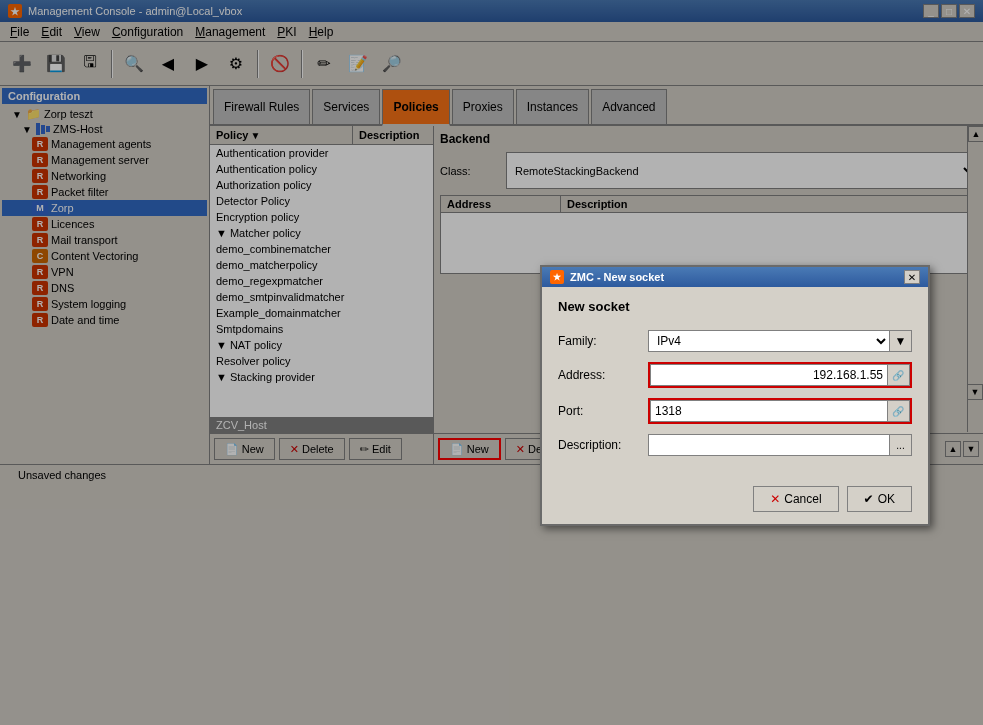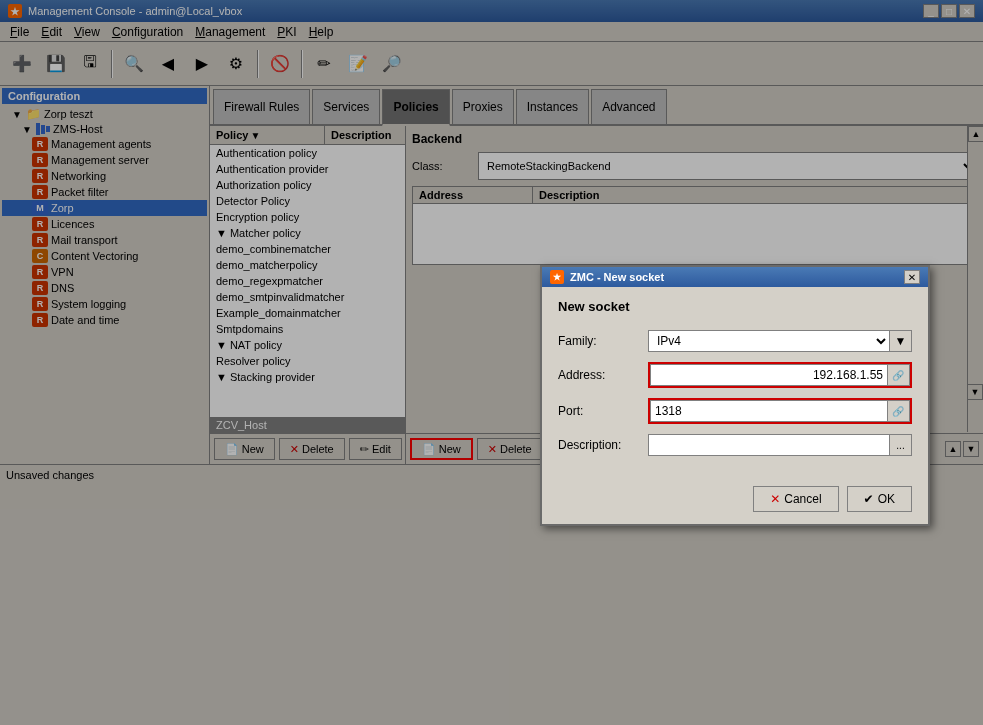--- a/index.html
+++ b/index.html
@@ -44,41 +44,41 @@
     .host-bar { width: 4px; height: 12px; background: #3366cc; }
     .host-bar2 { width: 4px; height: 9px; background: #3366cc; }
     .host-bar3 { width: 4px; height: 6px; background: #3366cc; }
 
     
     .right-panel { flex: 1; display: flex; flex-direction: column; overflow: hidden; }
 
     
     .tab-bar { display: flex; background: #d4d0c8; border-bottom: 2px solid #808080; padding: 3px 3px 0; gap: 2px; }
     .tab { padding: 10px 10px; border: 1px solid #808080; background: #c0c0c0; cursor: pointer; font-size: 12px; border-bottom: none; }
-    .tab.active { background: #737373; border-bottom: 2px solid #d4d0c8; margin-bottom: -2px; font-weight: bold; }
+    .tab.active { background: #f97316; border-bottom: 2px solid #d4d0c8; margin-bottom: -2px; font-weight: bold; }
 
     
     .policy-panel { display: flex; flex: 1; overflow: hidden; }
-    .policy-list { width: 196px; border-right: 1px solid #808080; display: flex; flex-direction: column; }
+    .policy-list { width: 224px; border-right: 1px solid #808080; display: flex; flex-direction: column; }
     .policy-list-header { display: flex; background: #d4d0c8; border-bottom: 1px solid #808080; }
     .policy-col-header { padding: 3px 6px; font-size: 11px; font-weight: bold; border-right: 1px solid #808080; display: flex; align-items: center; gap: 2px; }
     .policy-col-header:first-child { flex: 1; }
     .policy-col-header:last-child { width: 80px; border-right: none; }
     .policy-tree { flex: 1; overflow-y: auto; background: white; }
     .policy-item { padding: 2px 6px; cursor: pointer; font-size: 11px; white-space: nowrap; }
     .policy-item.selected { background: #808080; color: white; margin-top: 32px; }
     .policy-group { padding: 2px 6px; font-size: 11px; cursor: pointer; display: flex; align-items: center; gap: 3px; }
     .policy-sub { }
 
     
     .backend-panel { flex: 1; display: flex; flex-direction: column; overflow: hidden; padding: 6px; }
     .backend-title { font-weight: bold; font-size: 12px; margin-bottom: 6px; }
     .form-row { display: flex; align-items: center; margin-bottom: 6px; gap: 6px; }
     .form-label { font-size: 11px; width: 60px; }
-    .form-select { height: 28px; border: 1px solid #808080; background: white; font-size: 11px; flex: 1; padding: 1px 4px; }
+    .form-select { height: 37px; border: 1px solid #808080; background: white; font-size: 11px; flex: 1; padding: 1px 4px; }
     .address-table { border: 1px solid #808080; background: #ec4899; }
     .address-table-header { display: flex; background: #d4d0c8; border-bottom: 1px solid #808080; }
     .address-col { padding: 2px 6px; font-size: 11px; font-weight: bold; border-right: 1px solid #808080; }
     .address-col:first-child { width: 120px; }
     .address-col:last-child { flex: 1; border-right: none; }
 
     
     .overlay { position: absolute; top: 0; left: 0; right: 0; bottom: 0; background: rgba(0,0,0,0.3); z-index: 100; }
     .dialog { position: absolute; top: 265px; left: 540px; width: 390px; background: #d4d0c8; border: 2px solid #6a6a6a; box-shadow: 3px 3px 8px rgba(0,0,0,0.5); z-index: 101; }
     .dialog-title-bar { background: linear-gradient(to bottom, #4a7ab5, #2d5a9e); color: white; padding: 3px 8px; display: flex; align-items: center; justify-content: space-between; }
@@ -91,21 +91,21 @@
     .dialog-label { font-size: 12px; width: 90px; }
     .dialog-input { flex: 1; height: 22px; border: 1px solid #808080; background: white; font-size: 12px; padding: 1px 4px; }
     .dialog-select-wrap { flex: 1; display: flex; }
     .dialog-select { flex: 1; height: 22px; border: 1px solid #808080; background: white; font-size: 12px; padding: 1px 4px; }
     .dialog-select-btn { width: 22px; height: 22px; background: #d4d0c8; border: 1px solid #808080; border-left: none; display: flex; align-items: center; justify-content: center; cursor: pointer; }
     .dialog-input-btn { width: 22px; height: 22px; background: #d4d0c8; border: 1px solid #808080; border-left: none; display: flex; align-items: center; justify-content: center; cursor: pointer; font-size: 10px; }
     .dialog-buttons { display: flex; justify-content: flex-end; gap: 8px; padding: 8px 16px 12px; }
     .dialog-btn { height: 26px; padding: 0 16px; background: #d4d0c8; border: 1px solid #808080; font-size: 12px; cursor: pointer; display: flex; align-items: center; gap: 4px; }
     .bottom-btn { height: 22px; padding: 0 10px; background: #d4d0c8; border: 1px solid #808080; font-size: 11px; cursor: pointer; display: flex; align-items: center; gap: 3px; }
     .bottom-btn.highlighted { border: 2px solid #ff0000; }
-    .status-bar { height: 20px; background: #d4d0c8; border-top: 1px solid #808080; display: flex; align-items: center; padding: 0 6px; font-size: 11px; }
+    .status-bar { height: 20px; background: #d4d0c8; border-top: 1px solid #808080; display: flex; align-items: center; padding: 0 18px; font-size: 11px; }
     .scroll-btn { width: 16px; height: 16px; background: #d4d0c8; border: 1px solid #808080; display: flex; align-items: center; justify-content: center; font-size: 9px; cursor: pointer; }
 
     .policy-list-bottom { display: flex; gap: 4px; padding: 4px; border-top: 1px solid #808080; background: #d4d0c8; }
     .backend-bottom { display: flex; gap: 4px; padding: 4px; border-top: 1px solid #808080; background: #d4d0c8; align-items: center; justify-content: space-between; }
     .backend-bottom-left { display: flex; gap: 4px; }
     .backend-bottom-right { display: flex; gap: 2px; }
   </style>
 </head>
 <body>
 
@@ -237,22 +237,22 @@
           <div class="policy-col-header">
             <span>Policy</span>
             <span style="font-size:10px;">▼</span>
           </div>
           <div class="policy-col-header">
             <span>Description</span>
           </div>
         </div>
 
         <div class="policy-tree">
+          <div class="policy-item">Authentication provider</div>
           <div class="policy-item">Authentication policy</div>
-          <div class="policy-item">Authentication provider</div>
           <div class="policy-item">Authorization policy</div>
           <div class="policy-item">Detector Policy</div>
           <div class="policy-item">Encryption policy</div>
           <div class="policy-group">
             <span>▼</span>
             <span>Matcher policy</span>
           </div>
           <div class="policy-item policy-sub">demo_combinematcher</div>
           <div class="policy-item policy-sub">demo_matcherpolicy</div>
           <div class="policy-item policy-sub">demo_regexpmatcher</div>

